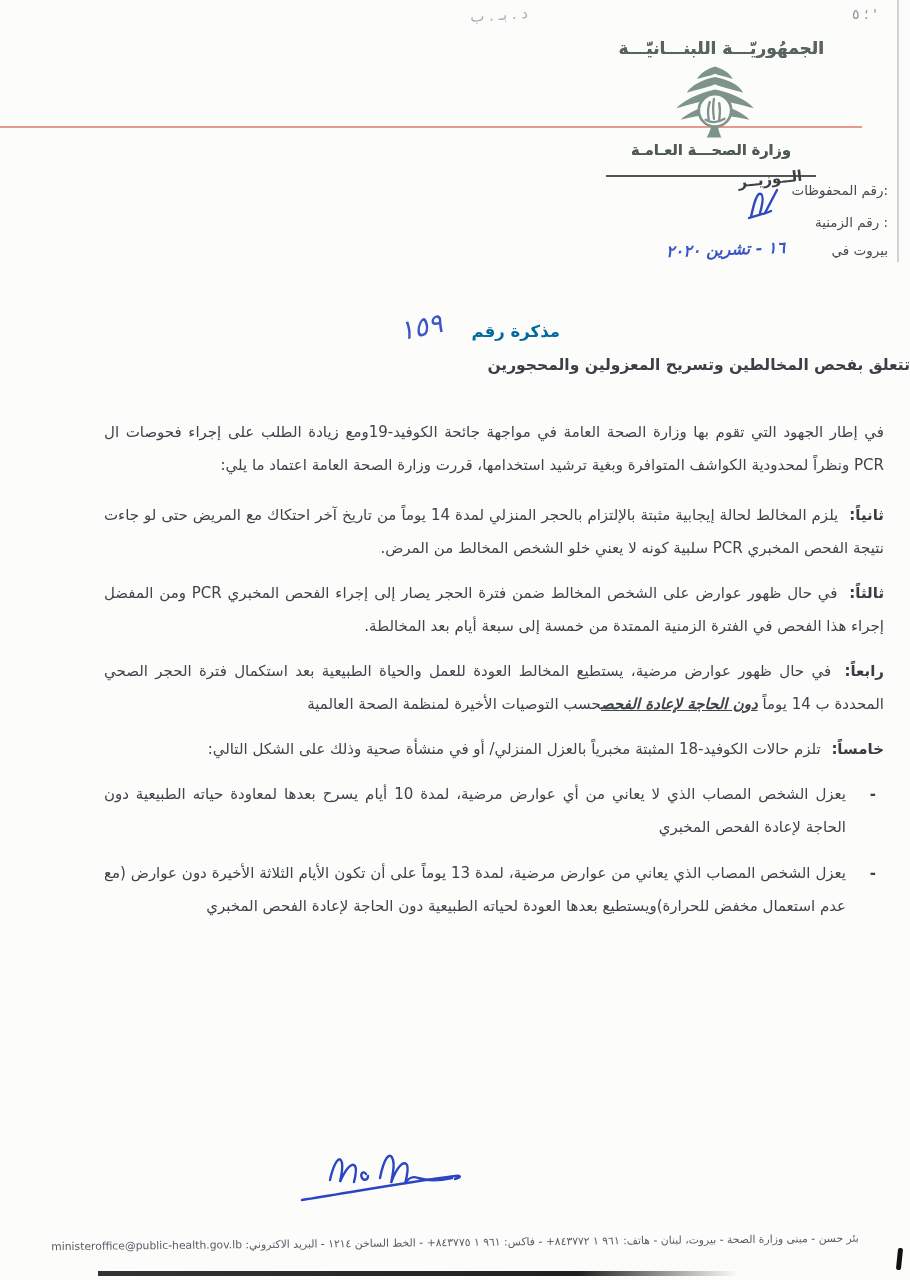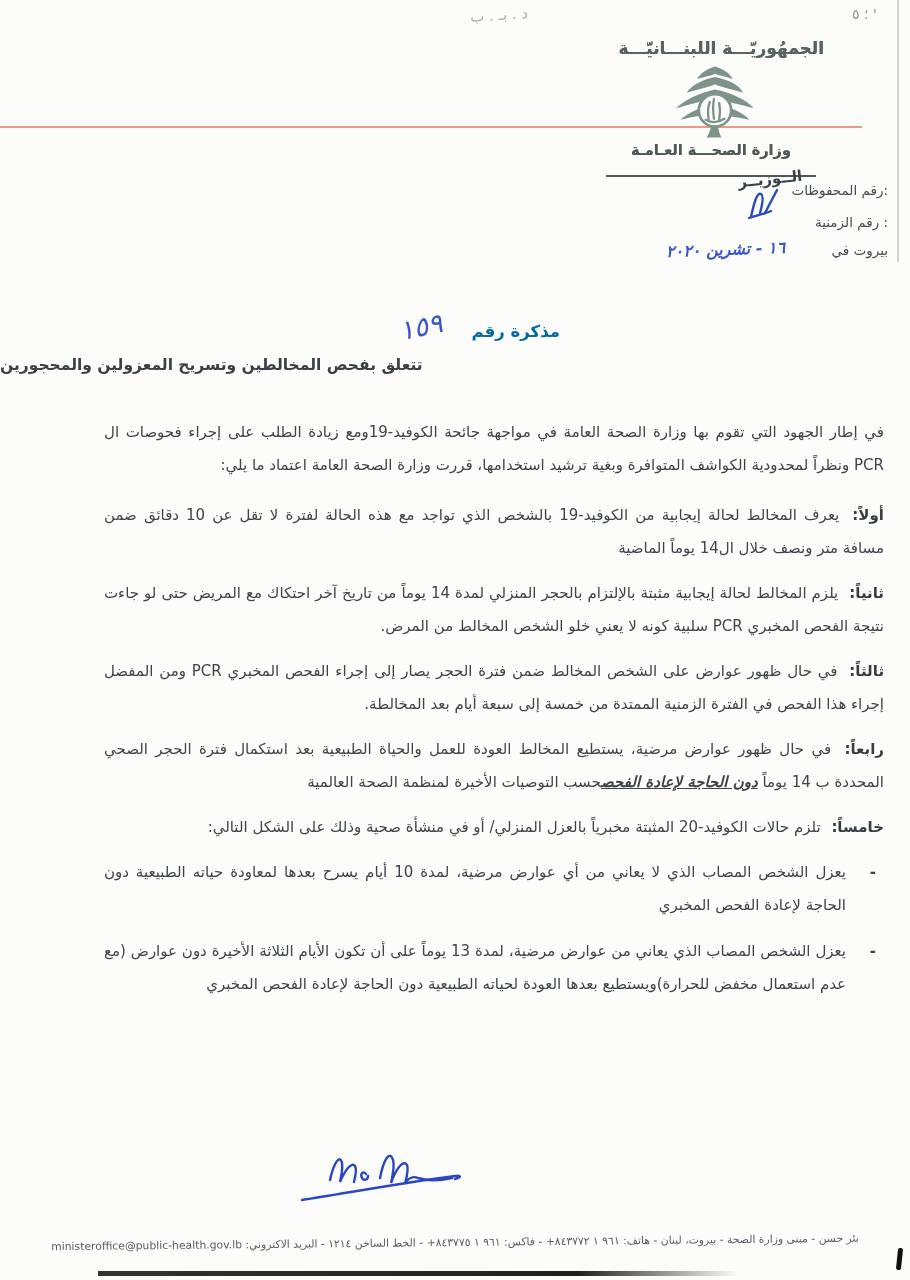--- a/index.html
+++ b/index.html
@@ -27,21 +27,21 @@
   .date-row{right:22px;top:240px;display:flex;direction:rtl;align-items:baseline;gap:46px;}
   .date-label{font-size:13.5px;color:#474c52;}
   .date-value{font-size:16px;font-weight:bold;color:#3a55c8;transform:rotate(-2deg);
               font-style:italic;letter-spacing:2px;}
   
   .memo-row{left:0;top:316px;width:100%;display:flex;direction:rtl;justify-content:center;
             align-items:center;gap:28px;transform:translateX(25px);}
   .memo-label{font-size:16.5px;font-weight:bold;color:#0369a1;}
   .memo-number{font-size:27px;color:#3a55c8;font-style:italic;
                transform:rotate(-12deg) translateY(-5px);letter-spacing:3px;}
-  .subject{left:0;top:356px;width:100%;text-align:left;font-size:15.5px;font-weight:bold;color:#3b4047;}
+  .subject{left:0;top:356px;width:100%;text-align:right;font-size:15.5px;font-weight:bold;color:#3b4047;}
   
   .body-col{left:104px;top:416px;width:780px;direction:rtl;text-align:justify;
             font-size:15px;line-height:2.2;color:#3f444b;}
   .body-col p{margin:0 0 12px;}
   .body-col p.intro{margin-bottom:17px;}
   .lbl{font-weight:bold;margin-left:6px;color:#383d44;}
   .bold-u{font-weight:bold;text-decoration:underline;font-style:italic;}
   .bullets{margin-top:4px;}
   .bullet{position:relative;padding-right:38px;margin-bottom:13px;}
   .dash{position:absolute;right:8px;top:0;font-weight:bold;}
@@ -106,29 +106,28 @@
 
   <div class="abs memo-row">
     <span class="memo-label">مذكرة رقم</span>
     <span class="memo-number">١٥٩</span>
   </div>
   <div class="abs subject">تتعلق بفحص المخالطين وتسريح المعزولين والمحجورين</div>
 
   <div class="abs body-col">
     <p class="intro">في إطار الجهود التي تقوم بها وزارة الصحة العامة في مواجهة جائحة الكوفيد-19ومع زيادة الطلب على إجراء فحوصات ال PCR ونظراً لمحدودية الكواشف المتوافرة وبغية ترشيد استخدامها، قررت وزارة الصحة العامة اعتماد ما يلي:</p>
 
-    <p><span class="lbl">أولاً:</span> <span>يعرف المخالط لحالة إيجابية من الكوفيد-19  بالشخص الذي تواجد مع هذه الحالة لفترة لا تقل عن 10 دقائق ضمن مسافة متر ونصف خلال ال14 يوماً الماضية</span></p>
 
     <p><span class="lbl">ثانياً:</span> <span>يلزم المخالط لحالة إيجابية مثبتة بالإلتزام بالحجر المنزلي لمدة 14 يوماً من تاريخ آخر احتكاك مع المريض حتى لو جاءت نتيجة الفحص المخبري PCR سلبية كونه لا يعني خلو الشخص المخالط من المرض.</span></p>
 
     <p><span class="lbl">ثالثاً:</span> <span>في حال ظهور عوارض على الشخص المخالط ضمن فترة الحجر يصار إلى إجراء الفحص المخبري PCR ومن المفضل إجراء هذا الفحص في الفترة الزمنية الممتدة من خمسة  إلى سبعة أيام بعد المخالطة.</span></p>
 
     <p><span class="lbl">رابعاً:</span> <span>في حال ظهور عوارض مرضية، يستطيع المخالط العودة للعمل والحياة الطبيعية  بعد استكمال فترة الحجر الصحي المحددة ب 14 يوماً </span><span class="bold-u">دون الحاجة لإعادة الفحص</span><span>حسب التوصيات الأخيرة لمنظمة الصحة العالمية</span></p>
 
-    <p><span class="lbl">خامساً:</span> <span>تلزم حالات الكوفيد-20 المثبتة مخبرياً بالعزل المنزلي/ أو في منشأة صحية وذلك على الشكل التالي:</span></p>
+    <p><span class="lbl">خامساً:</span> <span>تلزم حالات الكوفيد-18 المثبتة مخبرياً بالعزل المنزلي/ أو في منشأة صحية وذلك على الشكل التالي:</span></p>
 
     <div class="bullets">
       <div class="bullet">
         <span class="dash">-</span>
         <span>يعزل الشخص المصاب الذي لا يعاني من أي عوارض مرضية، لمدة 10 أيام يسرح بعدها لمعاودة حياته الطبيعية دون الحاجة لإعادة الفحص المخبري</span>
       </div>
       <div class="bullet">
         <span class="dash">-</span>
         <span>يعزل الشخص المصاب الذي يعاني من عوارض مرضية، لمدة 13 يوماً على أن تكون الأيام الثلاثة الأخيرة دون عوارض (مع عدم استعمال مخفض للحرارة)ويستطيع بعدها العودة لحياته الطبيعية دون الحاجة لإعادة الفحص المخبري</span>
       </div>

